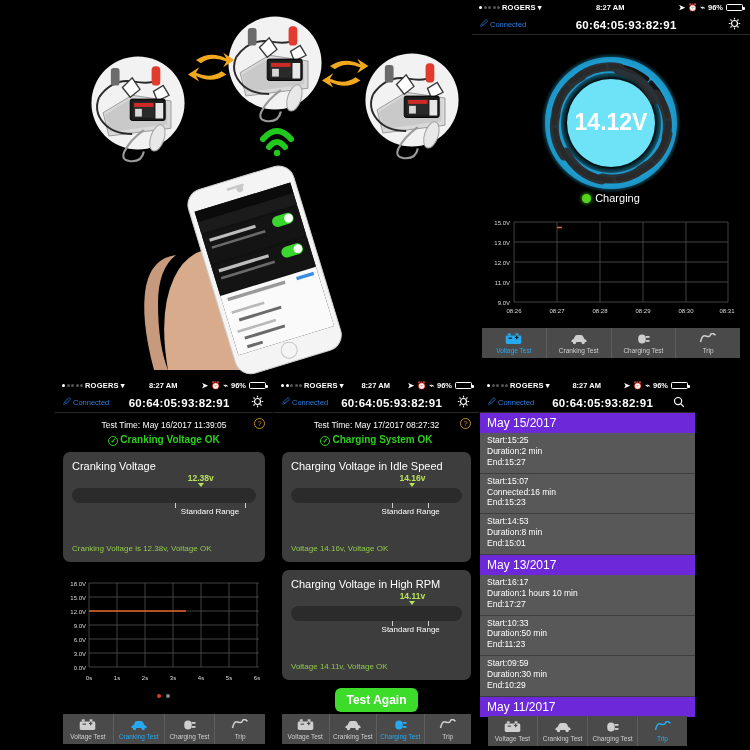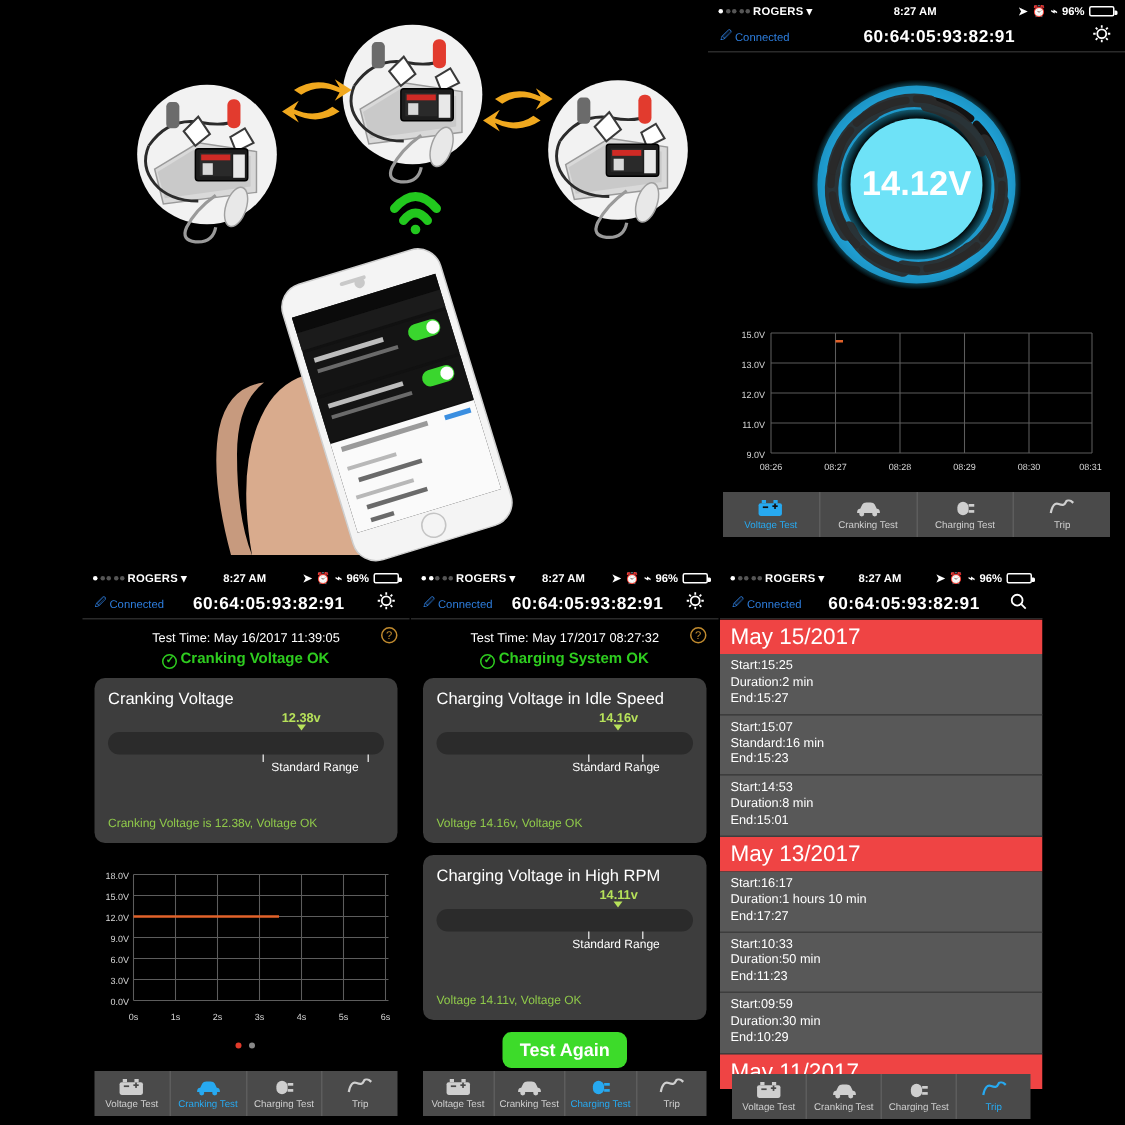--- a/index.html
+++ b/index.html
@@ -118,21 +118,21 @@
   .card-foot { color: #8fc94a; font-size: 8px; margin-top: 30px; }
 
   .testagain {
     display: block; margin: 4px auto 0; background: #3ddb2a; color: #fff;
     border: none; border-radius: 6px; font-size: 12px; font-weight: bold;
     padding: 5px 11px; font-family: "Liberation Sans", sans-serif;
   }
 
   
   .trip-scroll { height: 334px; overflow: hidden; background: #000; }
-  .trip-date { background: #ef4444; color: #fff; font-size: 15px; padding: 3px 7px; }
+  .trip-date { background: #6d28d9; color: #fff; font-size: 12px; padding: 3px 7px; }
   .trip-item { background: #585858; color: #fff; font-size: 8.5px; padding: 2px 7px 5px; border-bottom: 1px solid #3d3d3d; line-height: 1.28; }
   .dots { display: flex; gap: 5px; justify-content: center; padding: 4px 0 5px; }
   .dots i { width: 4px; height: 4px; border-radius: 50%; background: #888; display: block; }
   .dots i.on { background: #e03a2a; }
 </style>
 </head>
 <body>
 
 <div class="stage">
 
@@ -286,20 +286,24 @@
           <path d="M104 122 a50 50 0 0 0 28 -36"></path>
             <path d="M66 130 a50 50 0 0 0 44 -12"></path>
           <path d="M30 104 a50 50 0 0 0 36 28"></path>
             <path d="M20 66 a50 50 0 0 0 8 42"></path>
           <path d="M46 28 a50 50 0 0 0 -26 36"></path>
             <path d="M84 20 a50 50 0 0 0 -42 10"></path>
         </g>
         <circle cx="75" cy="75" r="44" fill="#6ee2f7"></circle>
         <text x="75" y="82" text-anchor="middle" fill="#fff" font-size="23" font-weight="bold" font-family="Liberation Sans, sans-serif">14.12V</text>
       </svg>
+      <div class="gauge-label">
+        <span class="led"></span>
+        <span>Charging</span>
+      </div>
     </div>
 
     <div class="chartbox">
       <svg width="262" height="103" viewBox="0 0 262 103">
         <text class="axis-text" x="32" y="11" text-anchor="end">15.0V</text>
         <text class="axis-text" x="32" y="31" text-anchor="end">13.0V</text>
         <text class="axis-text" x="32" y="51" text-anchor="end">12.0V</text>
         <text class="axis-text" x="32" y="71" text-anchor="end">11.0V</text>
         <text class="axis-text" x="32" y="91" text-anchor="end">9.0V</text>
         <g class="gridline">
@@ -675,21 +679,21 @@
 
     <div class="trip-scroll">
       <div class="trip-date">May 15/2017</div>
       <div class="trip-item">
         <div>Start:15:25</div>
         <div>Duration:2 min</div>
         <div>End:15:27</div>
       </div>
       <div class="trip-item">
         <div>Start:15:07</div>
-        <div>Standard:16 min</div>
+        <div>Connected:16 min</div>
         <div>End:15:23</div>
       </div>
       <div class="trip-item">
         <div>Start:14:53</div>
         <div>Duration:8 min</div>
         <div>End:15:01</div>
       </div>
       <div class="trip-date">May 13/2017</div>
       <div class="trip-item">
         <div>Start:16:17</div>

